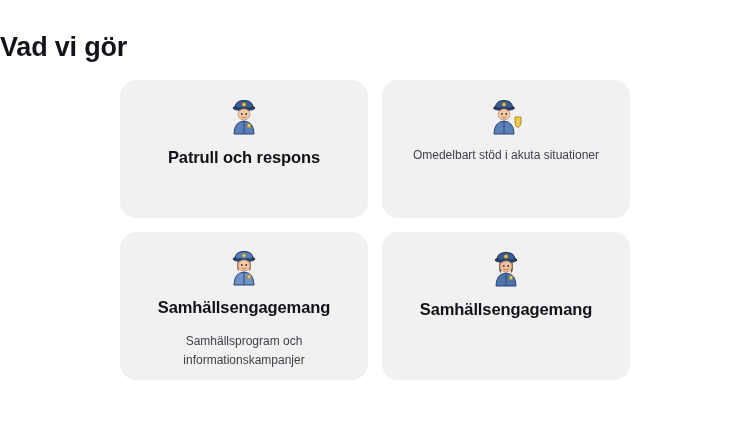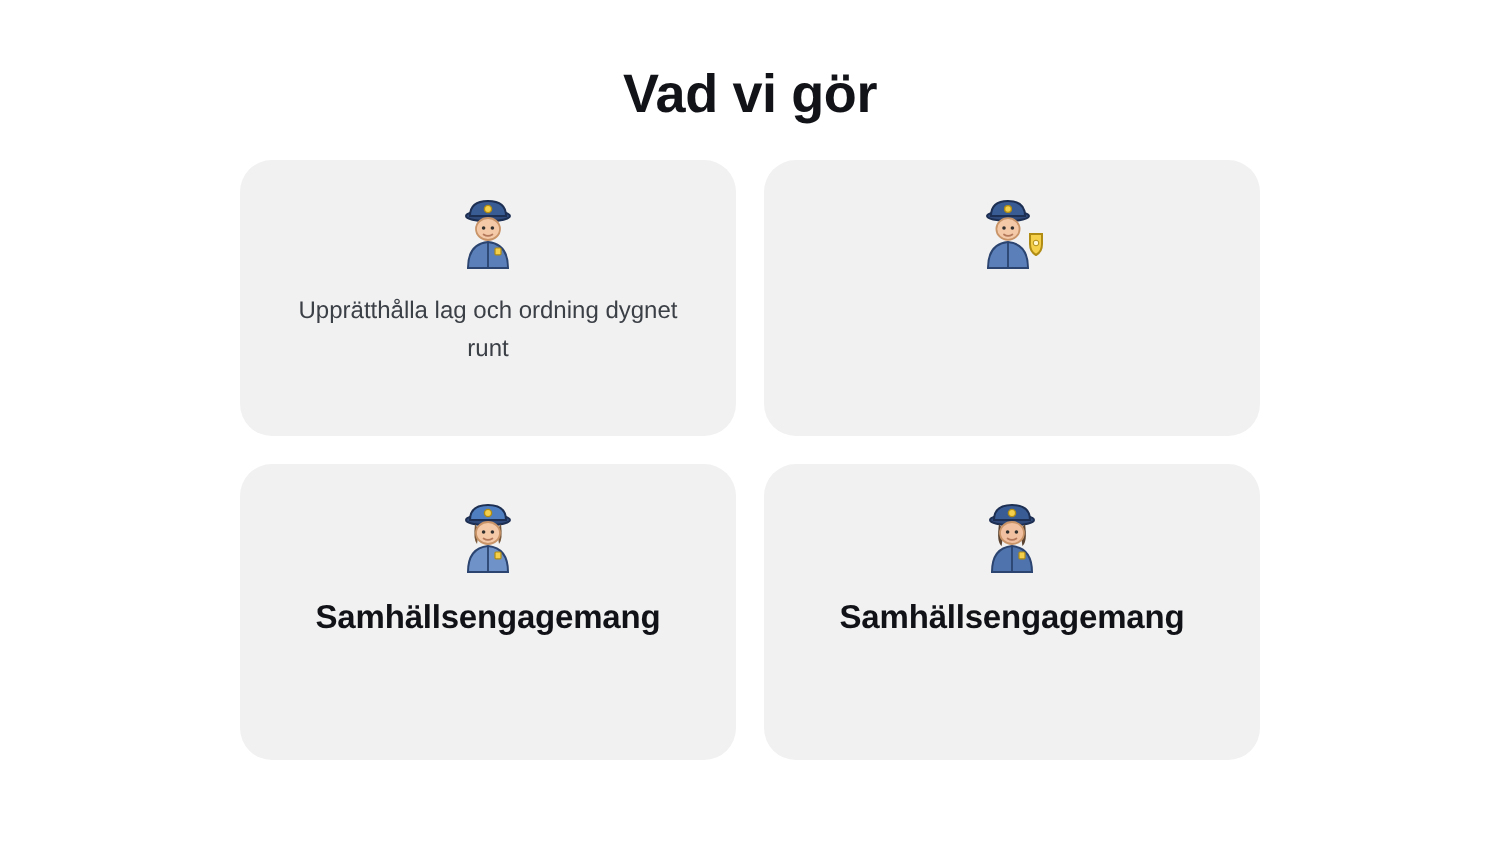--- a/index.html
+++ b/index.html
@@ -15,21 +15,21 @@
     color: #1c1c1c;
     overflow: hidden;
   }
   .page {
     width: 750px;
     height: 432px;
     padding: 0;
     position: relative;
   }
   .page-title {
-    text-align: center;
+    text-align: left;
     font-size: 27px;
     font-weight: bold;
     letter-spacing: -0.2px;
     color: #111318;
     margin: 0;
     padding-top: 30px;
     padding-bottom: 0;
     line-height: 34px;
   }
   .cards-grid {
@@ -96,40 +96,41 @@
           <ellipse cx="20" cy="17.5" rx="6" ry="5.5" fill="#f3c9a8" stroke="#c99468" stroke-width="0.9"></ellipse>
           <circle cx="17.8" cy="17" r="0.9" fill="#32302f"></circle>
           <circle cx="22.2" cy="17" r="0.9" fill="#32302f"></circle>
           <path d="M17.8 20.2 Q20 21.6 22.2 20.2" stroke="#b4795a" stroke-width="0.9" fill="none" stroke-linecap="round"></path>
 
           <path d="M10 37 Q10 25 20 24 Q30 25 30 37 Z" fill="#5b7fb8" stroke="#2b4470" stroke-width="1"></path>
           <path d="M20 24 L20 37" stroke="#2b4470" stroke-width="0.9"></path>
           <rect x="23.5" y="27" width="3" height="3.4" rx="0.5" fill="#f5d04a" stroke="#b08c14" stroke-width="0.6"></rect>
         </svg>
       </div>
-      <div class="card-desc">Upprätthålla lag och ordning dygnet runt</div>
+      <div class="card-title">Patrull och respons</div>
     </div>
 
     <div class="card">
       <div class="card-icon">
         <svg width="40" height="40" viewBox="0 0 40 40">
           <ellipse cx="18" cy="11" rx="10.5" ry="2.5" fill="#2f4a7a" stroke="#1d2f52" stroke-width="1"></ellipse>
           <path d="M9.5 11 Q9.5 3.5 18 3.5 Q26.5 3.5 26.5 11 Z" fill="#3a5c94" stroke="#1d2f52" stroke-width="1"></path>
           <circle cx="18" cy="7.5" r="1.7" fill="#f5d04a" stroke="#b08c14" stroke-width="0.7"></circle>
           <ellipse cx="18" cy="17.5" rx="5.8" ry="5.4" fill="#f3c9a8" stroke="#c99468" stroke-width="0.9"></ellipse>
           <circle cx="16" cy="17" r="0.9" fill="#32302f"></circle>
           <circle cx="20.2" cy="17" r="0.9" fill="#32302f"></circle>
           <path d="M16 20.2 Q18 21.6 20.2 20.2" stroke="#b4795a" stroke-width="0.9" fill="none" stroke-linecap="round"></path>
           <path d="M8 37 Q8 25 18 24 Q28 25 28 37 Z" fill="#5b7fb8" stroke="#2b4470" stroke-width="1"></path>
           <path d="M18 24 L18 37" stroke="#2b4470" stroke-width="0.9"></path>
 
           <path d="M29 20 L35 20 L35 25 Q35 29 32 30.5 Q29 29 29 25 Z" fill="#f5d04a" stroke="#b08c14" stroke-width="1"></path>
           <circle cx="32" cy="24.5" r="1.4" fill="#fff7cf" stroke="#b08c14" stroke-width="0.5"></circle>
         </svg>
       </div>
+      <div class="card-desc">Omedelbart stöd i akuta situationer</div>
     </div>
 
     <div class="card">
       <div class="card-icon">
 
         <svg width="40" height="40" viewBox="0 0 40 40">
           <ellipse cx="20" cy="11" rx="11" ry="2.6" fill="#2f4a7a" stroke="#1d2f52" stroke-width="1"></ellipse>
           <path d="M11 11 Q11 3.5 20 3.5 Q29 3.5 29 11 Z" fill="#4f7fc0" stroke="#1d2f52" stroke-width="1"></path>
           <circle cx="20" cy="7.5" r="1.8" fill="#f5d04a" stroke="#b08c14" stroke-width="0.7"></circle>
 
@@ -138,20 +139,21 @@
           <ellipse cx="20" cy="17.5" rx="6" ry="5.5" fill="#f3c9a8" stroke="#c99468" stroke-width="0.9"></ellipse>
           <circle cx="17.8" cy="17" r="0.9" fill="#32302f"></circle>
           <circle cx="22.2" cy="17" r="0.9" fill="#32302f"></circle>
           <path d="M17.8 20.2 Q20 21.6 22.2 20.2" stroke="#b4795a" stroke-width="0.9" fill="none" stroke-linecap="round"></path>
           <path d="M10 37 Q10 25 20 24 Q30 25 30 37 Z" fill="#6f93c8" stroke="#2b4470" stroke-width="1"></path>
           <path d="M20 24 L20 37" stroke="#2b4470" stroke-width="0.9"></path>
           <rect x="23.5" y="27" width="3" height="3.4" rx="0.5" fill="#f5d04a" stroke="#b08c14" stroke-width="0.6"></rect>
         </svg>
       </div>
       <div class="card-title">Samhällsengagemang</div>
+      <div class="card-desc">Samhällsprogram och informationskampanjer</div>
     </div>
 
     <div class="card">
       <div class="card-icon">
         <svg width="40" height="40" viewBox="0 0 40 40">
           <ellipse cx="20" cy="11" rx="11" ry="2.6" fill="#2f4a7a" stroke="#1d2f52" stroke-width="1"></ellipse>
           <path d="M11 11 Q11 3.5 20 3.5 Q29 3.5 29 11 Z" fill="#3a5c94" stroke="#1d2f52" stroke-width="1"></path>
           <circle cx="20" cy="7.5" r="1.8" fill="#f5d04a" stroke="#b08c14" stroke-width="0.7"></circle>
           <path d="M13.5 13 Q12.2 22 14.8 24 L15.8 16 Z" fill="#5a4330"></path>
           <path d="M26.5 13 Q27.8 22 25.2 24 L24.2 16 Z" fill="#5a4330"></path>

